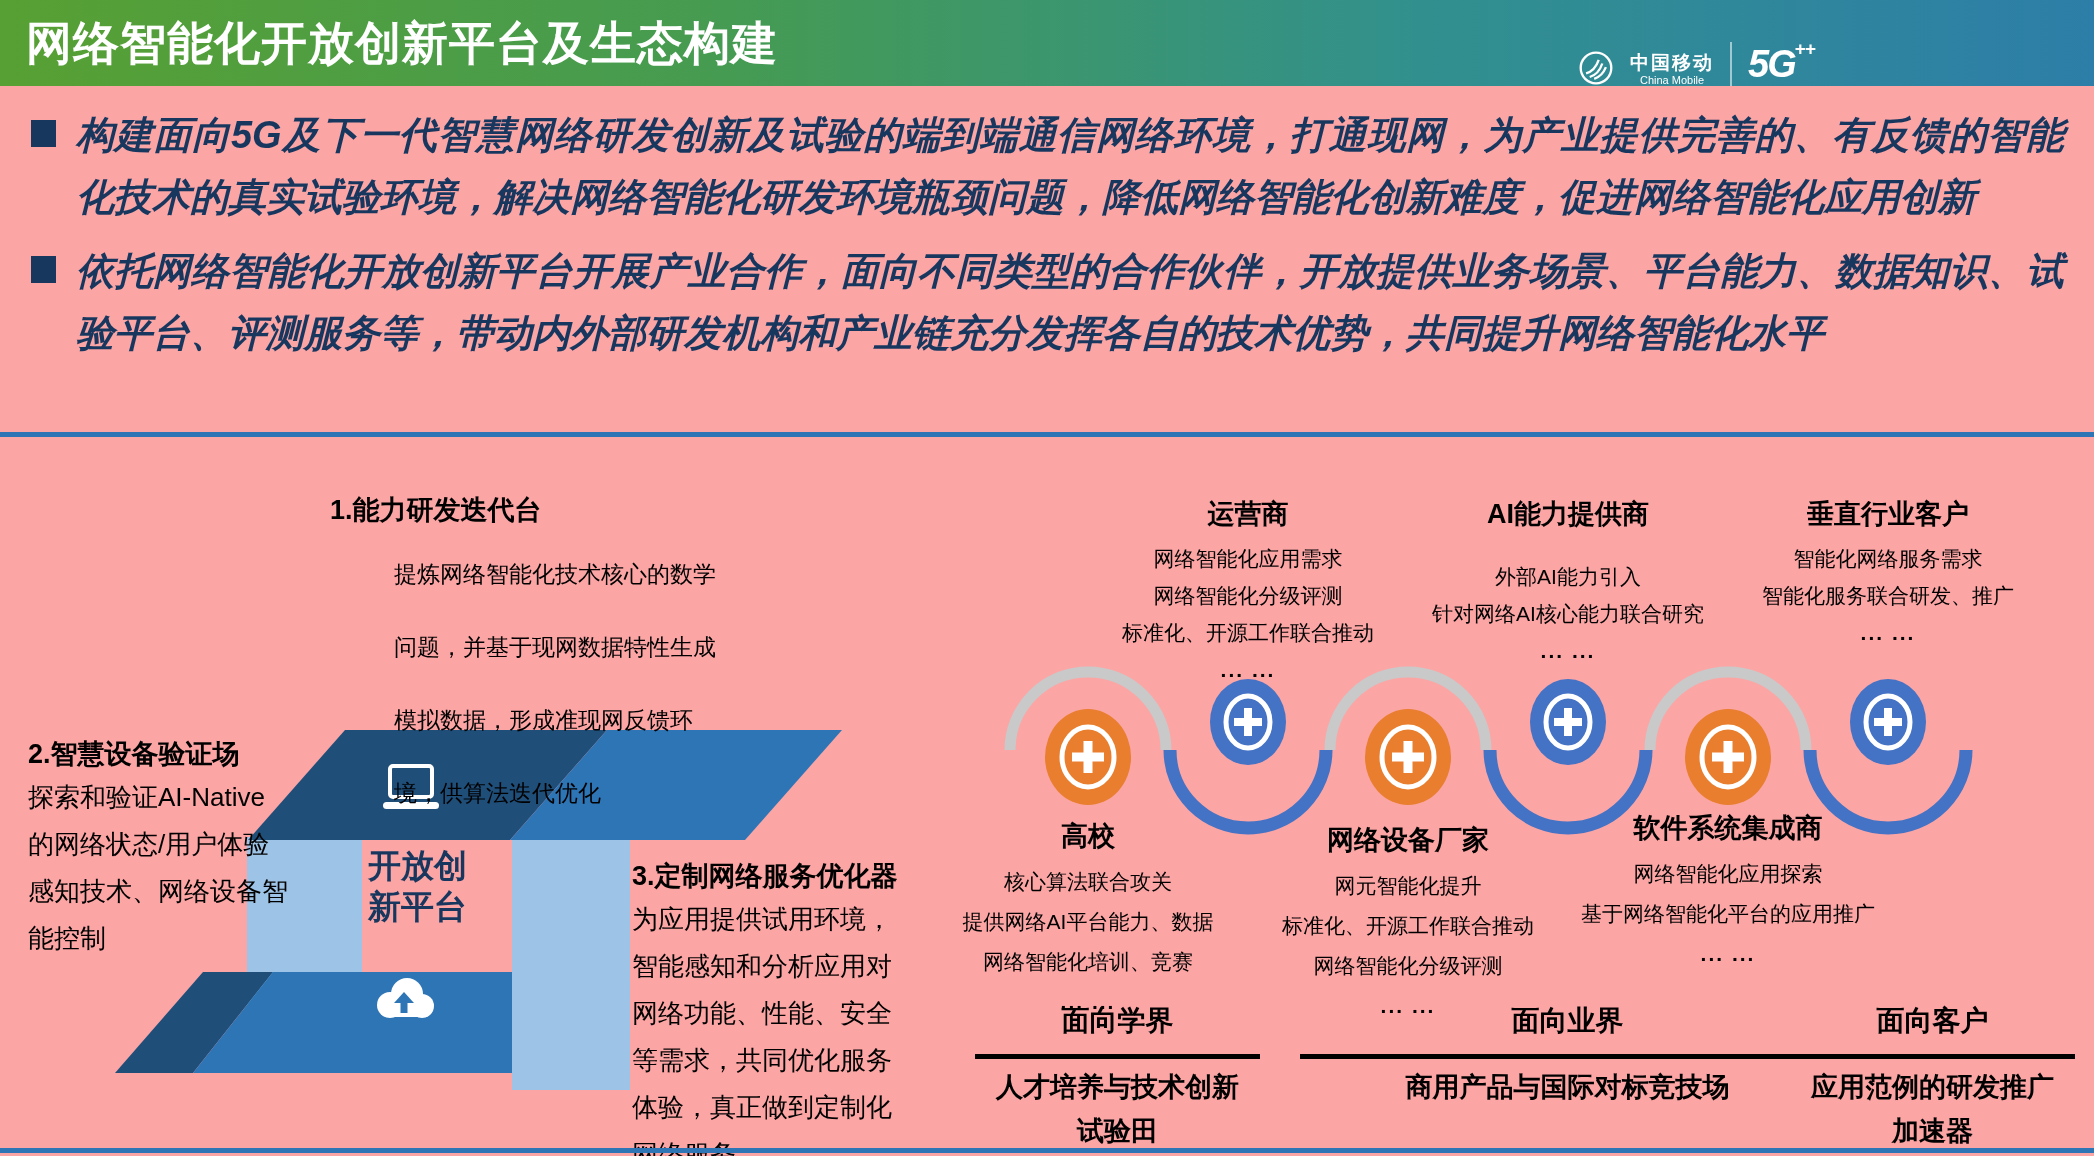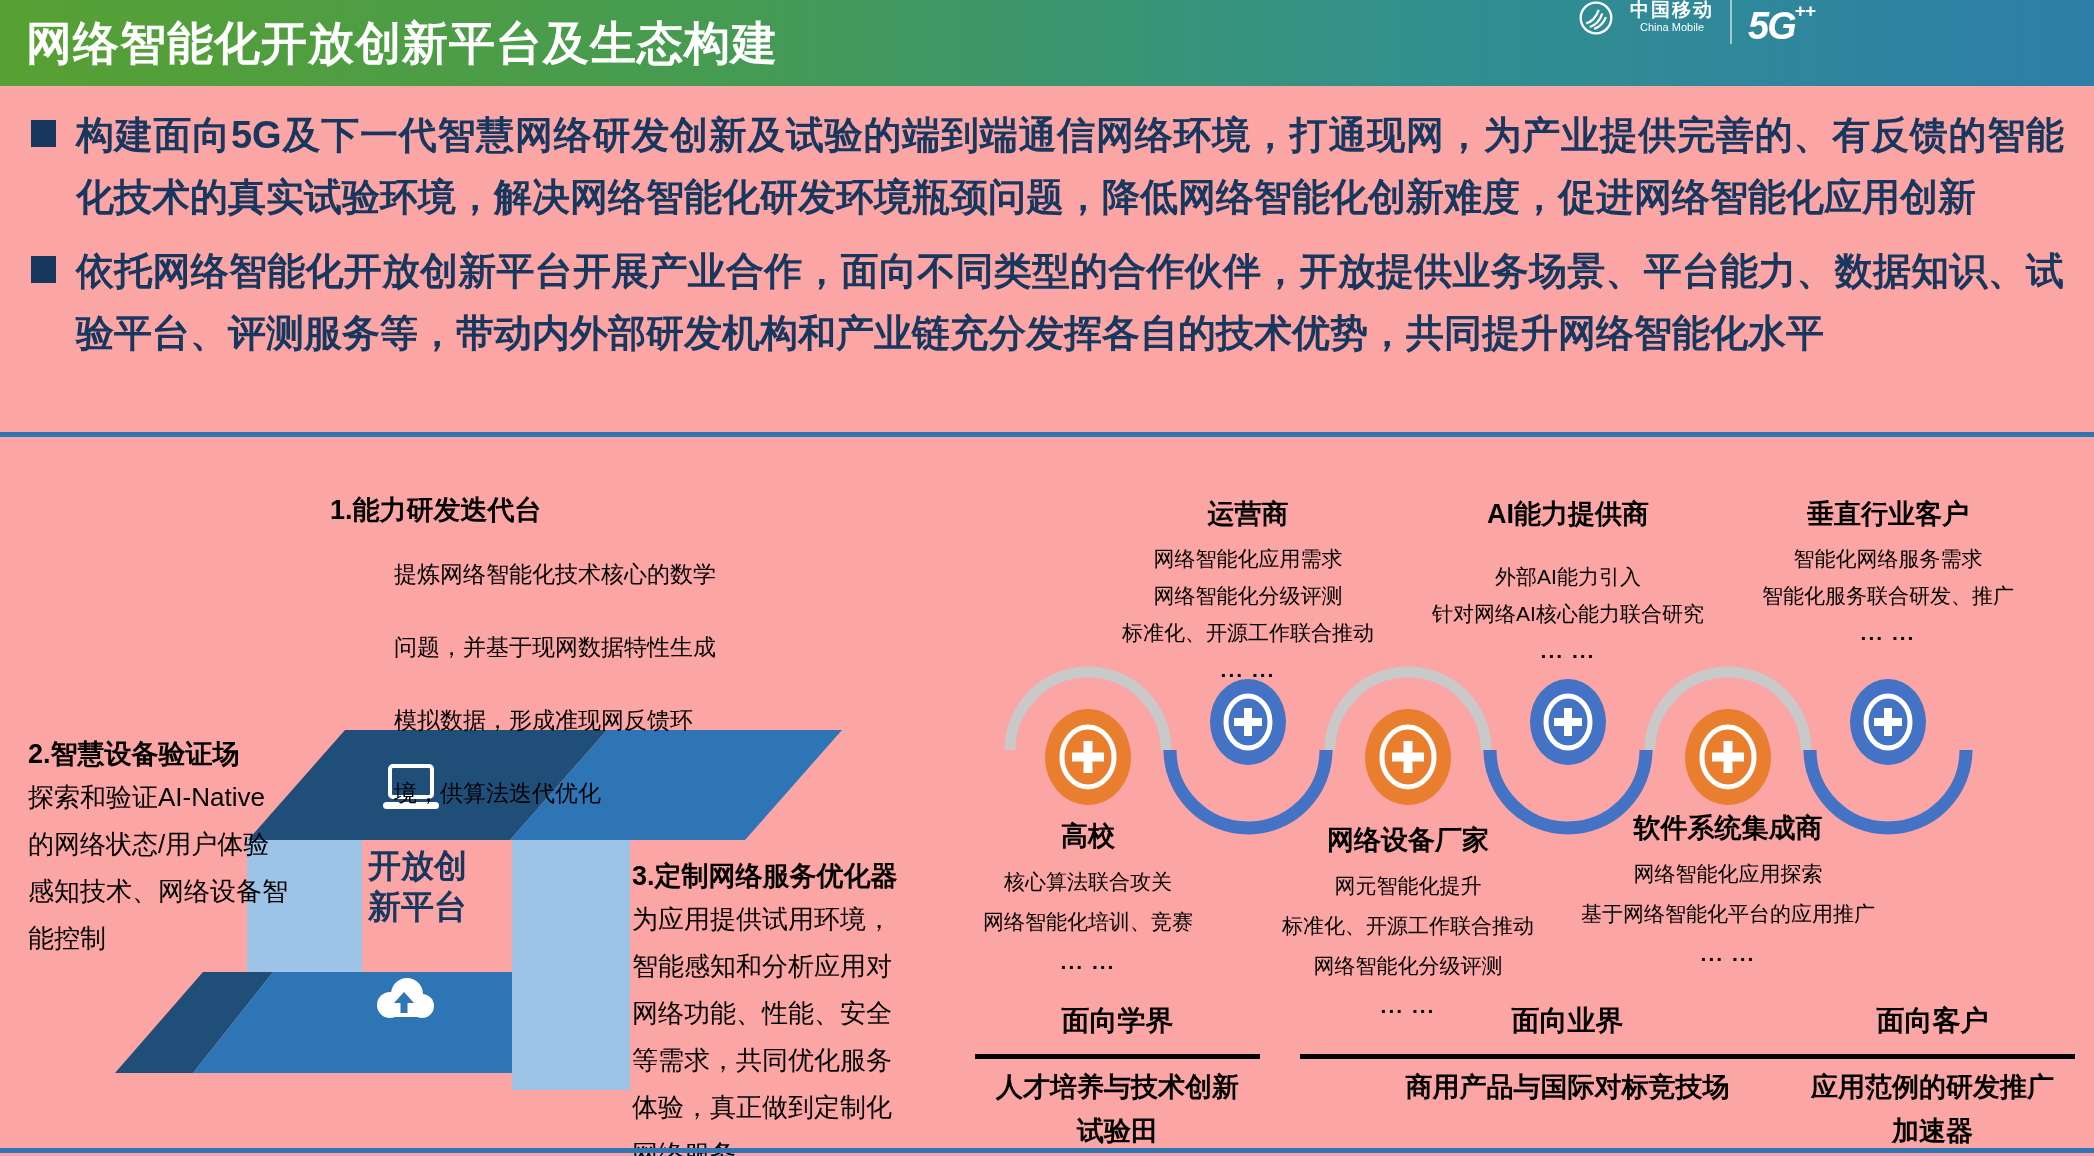--- a/index.html
+++ b/index.html
@@ -4,31 +4,31 @@
 <style>
   html,body{margin:0;padding:0;background:#e8e8e8;}
   .slide{position:relative;width:2094px;height:1156px;background:#fca5a5;overflow:hidden;
          font-family:"Liberation Sans","DejaVu Sans",sans-serif;}
 
   
   .topbar{position:absolute;left:0;top:0;width:100%;height:86px;
           background:linear-gradient(90deg,#57a033 0%,#459b52 35%,#31908e 68%,#2d7ea8 100%);}
   .page-title{position:absolute;left:26px;top:0;line-height:86px;margin:0;
               font-size:46px;font-weight:bold;color:#ffffff;letter-spacing:1px;}
-  .brand{position:absolute;top:0;right:279px;height:86px;display:flex;align-items:flex-start;gap:16px;color:#fff;}
+  .brand{position:absolute;top:0;right:279px;height:86px;display:flex;align-items:flex-end;gap:16px;color:#fff;}
   .brand-text{line-height:1.1;text-align:center;}
   .brand-zh{font-size:19px;font-weight:bold;letter-spacing:2px;}
   .brand-en{font-size:11px;}
   .brand-divider{width:2px;height:44px;background:rgba(255,255,255,.55);}
   .g5{font-size:38px;font-weight:bold;font-style:italic;letter-spacing:-2px;}
   .g5plus{font-size:19px;font-weight:bold;vertical-align:22px;letter-spacing:-1px;}
 
   
   .bullets{position:absolute;left:28px;top:104px;width:2036px;color:#17375e;}
-  .bullet{position:relative;padding-left:48px;margin:0 0 12px 0;}
+  .bullet{position:relative;padding-left:48px;margin:0 0 12px 0;font-style:italic;}
   .bullet p{margin:0;font-size:38px;font-weight:bold;line-height:62px;
             text-align:justify;text-justify:inter-ideograph;}
   .bmark{position:absolute;left:3px;top:16px;width:25px;height:27px;background:#17375e;}
   .hr-divider{position:absolute;left:0;top:432px;width:100%;height:5px;background:#2e75b6;}
   .bottom-line{position:absolute;left:0;top:1148px;width:100%;height:5px;background:#2e75b6;}
 
   
   .sec{position:absolute;color:#000;}
   .sec-title{font-weight:bold;font-size:27px;line-height:36px;margin:0;white-space:nowrap;color:#000;}
   .sec1{left:330px;top:492px;width:460px;}
@@ -183,20 +183,21 @@
   <div class="pcol ptop" style="left:1708px;top:496px;">
     <h3>垂直行业客户</h3>
     <p>智能化网络服务需求</p>
     <p>智能化服务联合研发、推广</p>
     <p class="dots">... ...</p>
   </div>
 
   <div class="pcol pbot" style="left:908px;top:818px;">
     <h3>高校</h3>
     <p>核心算法联合攻关</p>
+    <p>提供网络AI平台能力、数据</p>
     <p>网络智能化培训、竞赛</p>
     <p class="dots">... ...</p>
   </div>
   <div class="pcol pbot" style="left:1228px;top:822px;">
     <h3>网络设备厂家</h3>
     <p>网元智能化提升</p>
     <p>标准化、开源工作联合推动</p>
     <p>网络智能化分级评测</p>
     <p class="dots">... ...</p>
   </div>

